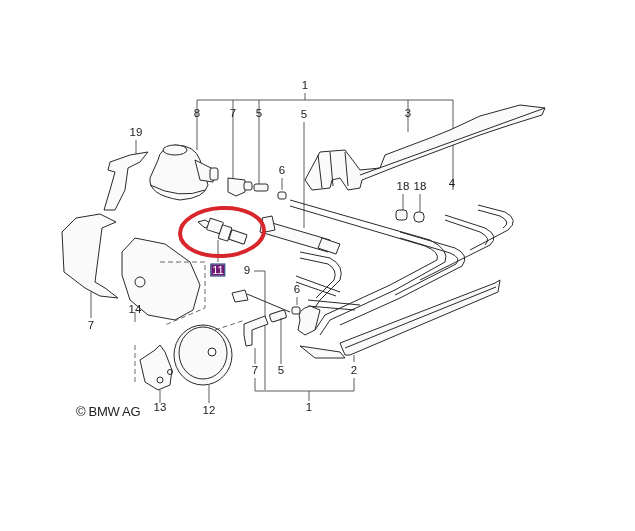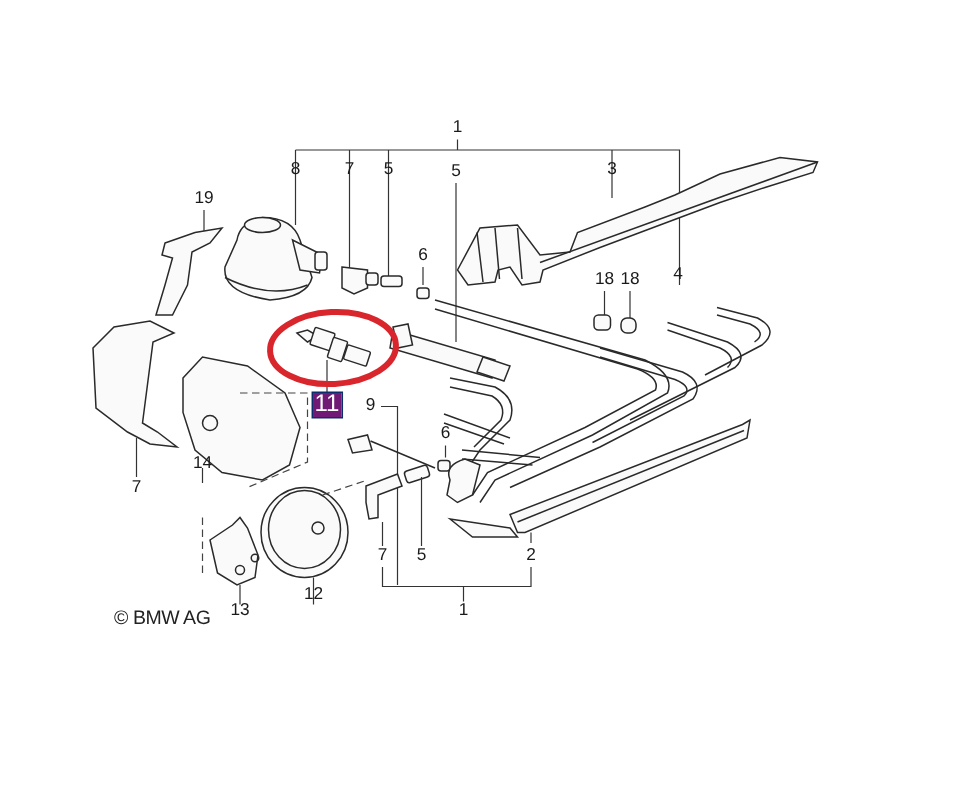--- a/index.html
+++ b/index.html
@@ -1,19 +1,19 @@
 <!DOCTYPE html>
 <html><head>
   <meta charset="utf-8">
   <style>
     html, body { margin: 0; padding: 0; background: #ffffff; }
     body { width: 635px; height: 531px; position: relative; overflow: hidden; font-family: "Liberation Sans", sans-serif; }
     #diagram { position: absolute; left: 0; top: 0; width: 635px; height: 531px; }
     .callout { position: absolute; font-family: "Liberation Sans", sans-serif; font-size: 11.5px; color: #1a1a1a; line-height: 1; transform: translate(-50%, -50%); white-space: nowrap; }
-    .callout.hl { background: #701a75; color: #ffffff; outline: 1px solid #0c2d6b; padding: 0 1px; font-size: 16px; }
+    .callout.hl { background: #701a75; color: #ffffff; outline: 1px solid #0c2d6b; padding: 0 1px; font-size: 11px; }
     .copyright { position: absolute; left: 76px; top: 404px; font-size: 13px; color: #222; letter-spacing: -0.3px; font-family: "Liberation Sans", sans-serif; }
     svg .ln { stroke: #2a2a2a; stroke-width: 1; fill: none; }
     svg .lf { stroke: #2a2a2a; stroke-width: 1; fill: #fafafa; }
     svg .tube { stroke: #2a2a2a; stroke-width: 1; fill: none; }
     svg .dash { stroke: #444; stroke-width: 0.8; fill: none; stroke-dasharray: 5 3; }
     svg .leader { stroke: #333; stroke-width: 0.8; fill: none; }
   </style>
 </head>
 <body>
 
@@ -176,16 +176,16 @@
   <span class="callout hl" style="left:218px;top:270px">11</span>
   <span class="callout" style="left:247px;top:271px">9</span>
   <span class="callout" style="left:297px;top:290px">6</span>
   <span class="callout" style="left:91px;top:326px">7</span>
   <span class="callout" style="left:135px;top:310px">14</span>
   <span class="callout" style="left:255px;top:371px">7</span>
   <span class="callout" style="left:281px;top:371px">5</span>
   <span class="callout" style="left:354px;top:371px">2</span>
   <span class="callout" style="left:309px;top:408px">1</span>
   <span class="callout" style="left:160px;top:408px">13</span>
-  <span class="callout" style="left:209px;top:397px">12</span>
+  <span class="callout" style="left:209px;top:411px">12</span>
 
   <span class="copyright">© BMW AG</span>
 </div>
 
 </body></html>

